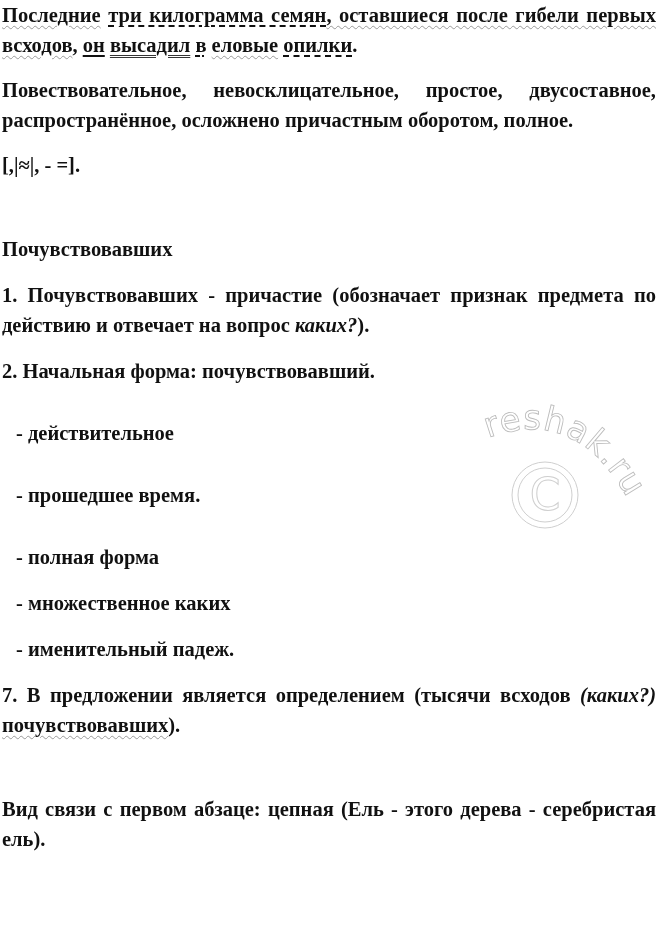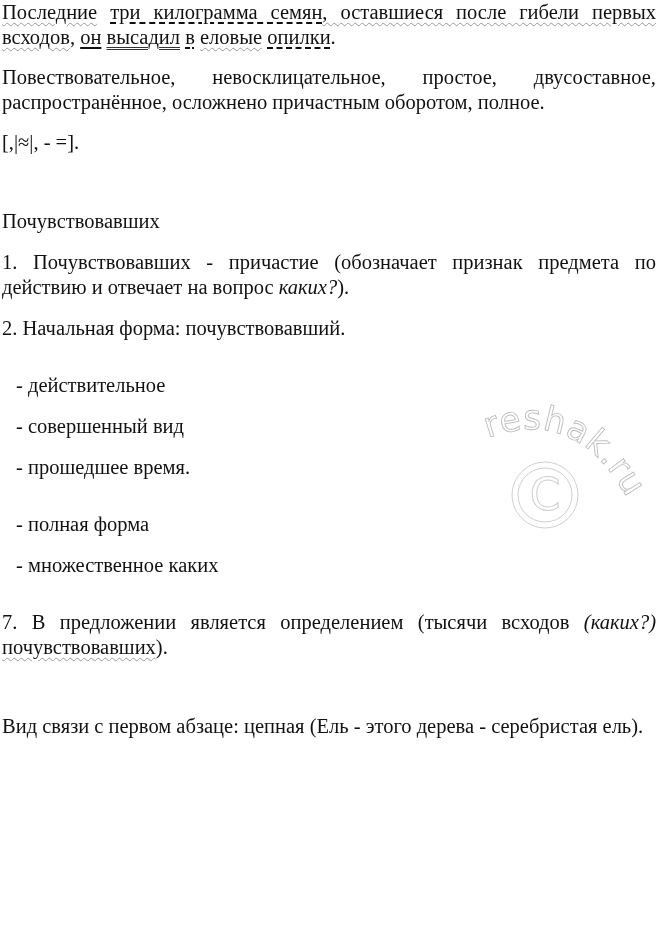--- a/index.html
+++ b/index.html
@@ -17,23 +17,24 @@
       color: #111111;
     }
     .doc {
       position: absolute;
       left: 2px;
       top: 0;
       width: 654px;
     }
     p {
       margin: 0;
-      line-height: 25px;
+      line-height: 30px;
       text-align: justify;
       text-align-last: left;
+      font-weight: bold;
     }
     .gap-sm { height: 15px; }
     .gap-md { height: 16px; }
     .gap-lg { height: 54px; }
     .indent { padding-left: 14px; }
     .it { font-style: italic; }
 
     
     .u-wavy {
       text-decoration: underline wavy #9a9a9a;
@@ -105,30 +106,30 @@
   <div class="gap-md"></div>
   <p><span>1. Почувствовавших - причастие (обозначает признак предмета по действию и отвечает на вопрос </span><span class="it">каких?</span><span>).</span></p>
 
   <div class="gap-md"></div>
   <p>2. Начальная форма: почувствовавший.</p>
 
   <div class="gap-md"></div>
   <div class="gap-md"></div>
   <p class="indent">- действительное</p>
   <div class="gap-md"></div>
-  <p class="indent">- совершенный вид</p>
   <div class="gap-md"></div>
   <p class="indent">- прошедшее время.</p>
 
   <div class="gap-md"></div>
   <div class="gap-md"></div>
   <p class="indent">- полная форма</p>
   <div class="gap-md"></div>
   <p class="indent">- множественное каких</p>
   <div class="gap-md"></div>
+  <p class="indent">- именительный падеж.</p>
 
   <div class="gap-md"></div>
   <p><span>7. В предложении является определением (тысячи всходов </span><span class="it">(каких?)</span>
     <span class="u-wavy">почувствовавших</span><span>).</span></p>
 
   <div class="gap-lg"></div>
   <p>Вид связи с первом абзаце: цепная (Ель - этого дерева - серебристая ель).</p>
 </div>
 
 <div class="watermark">

